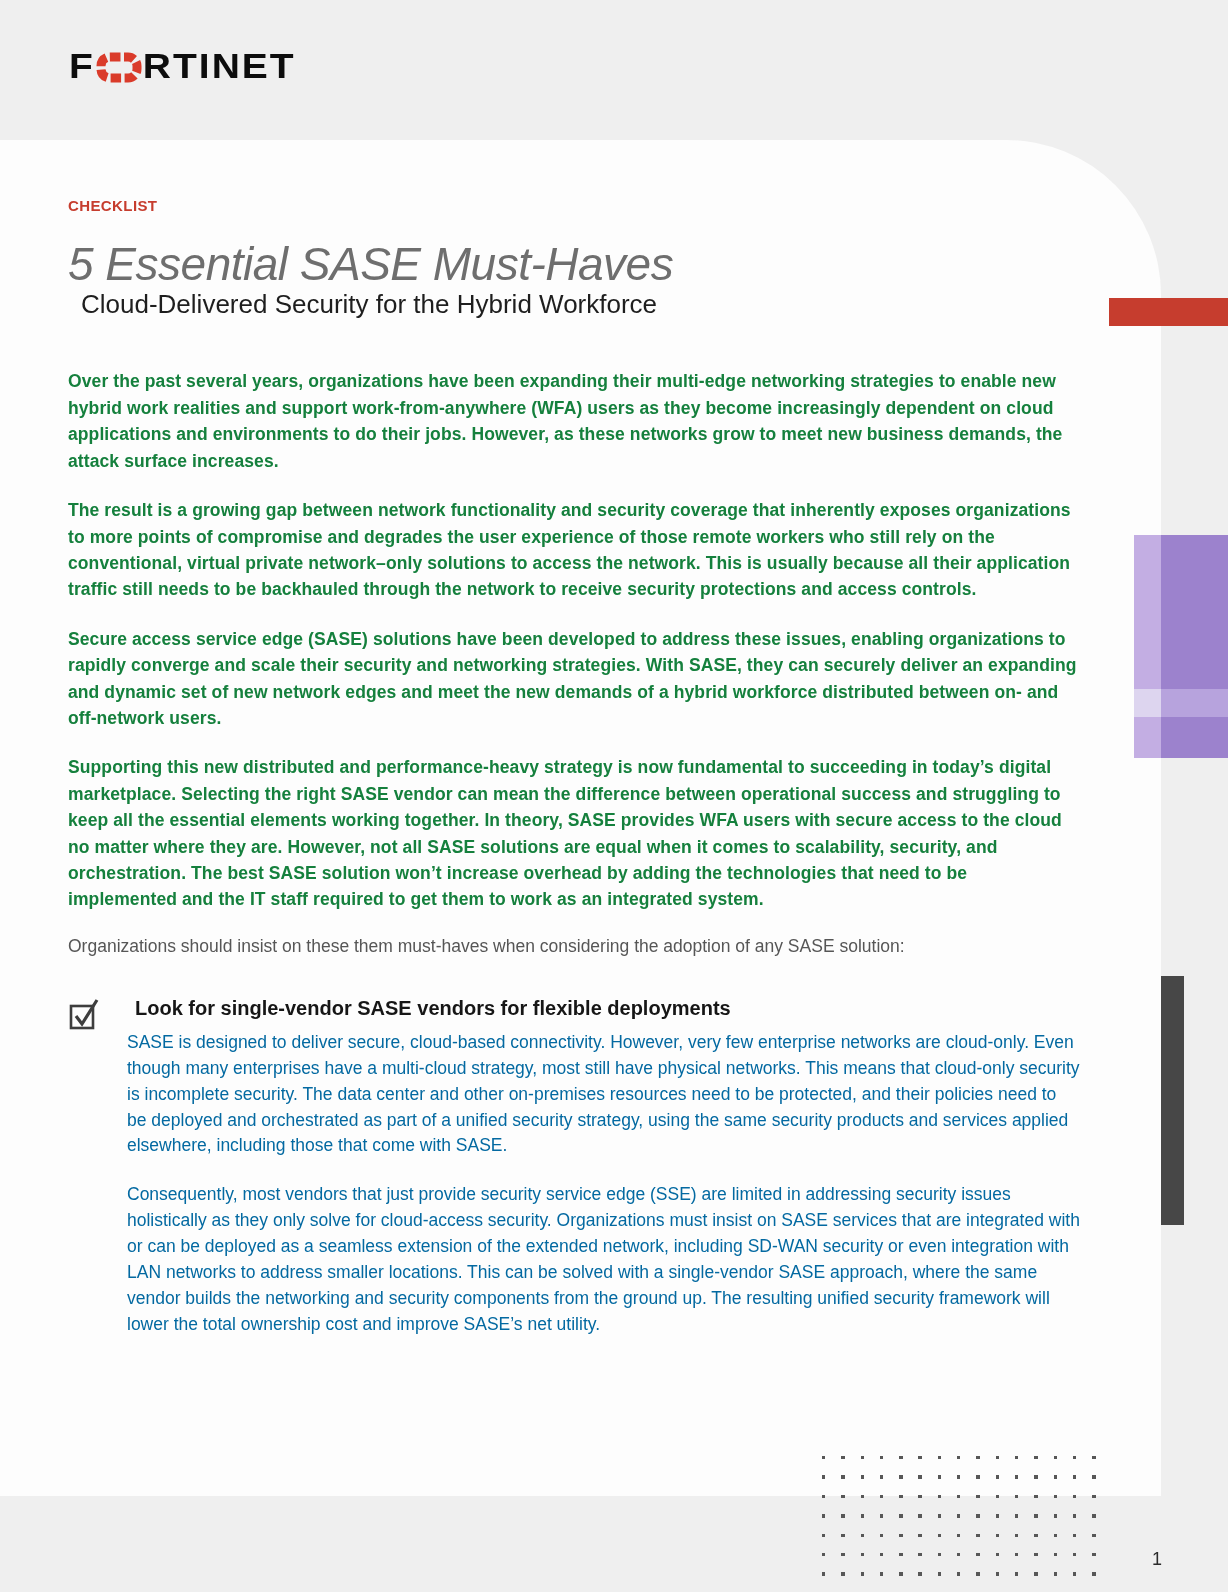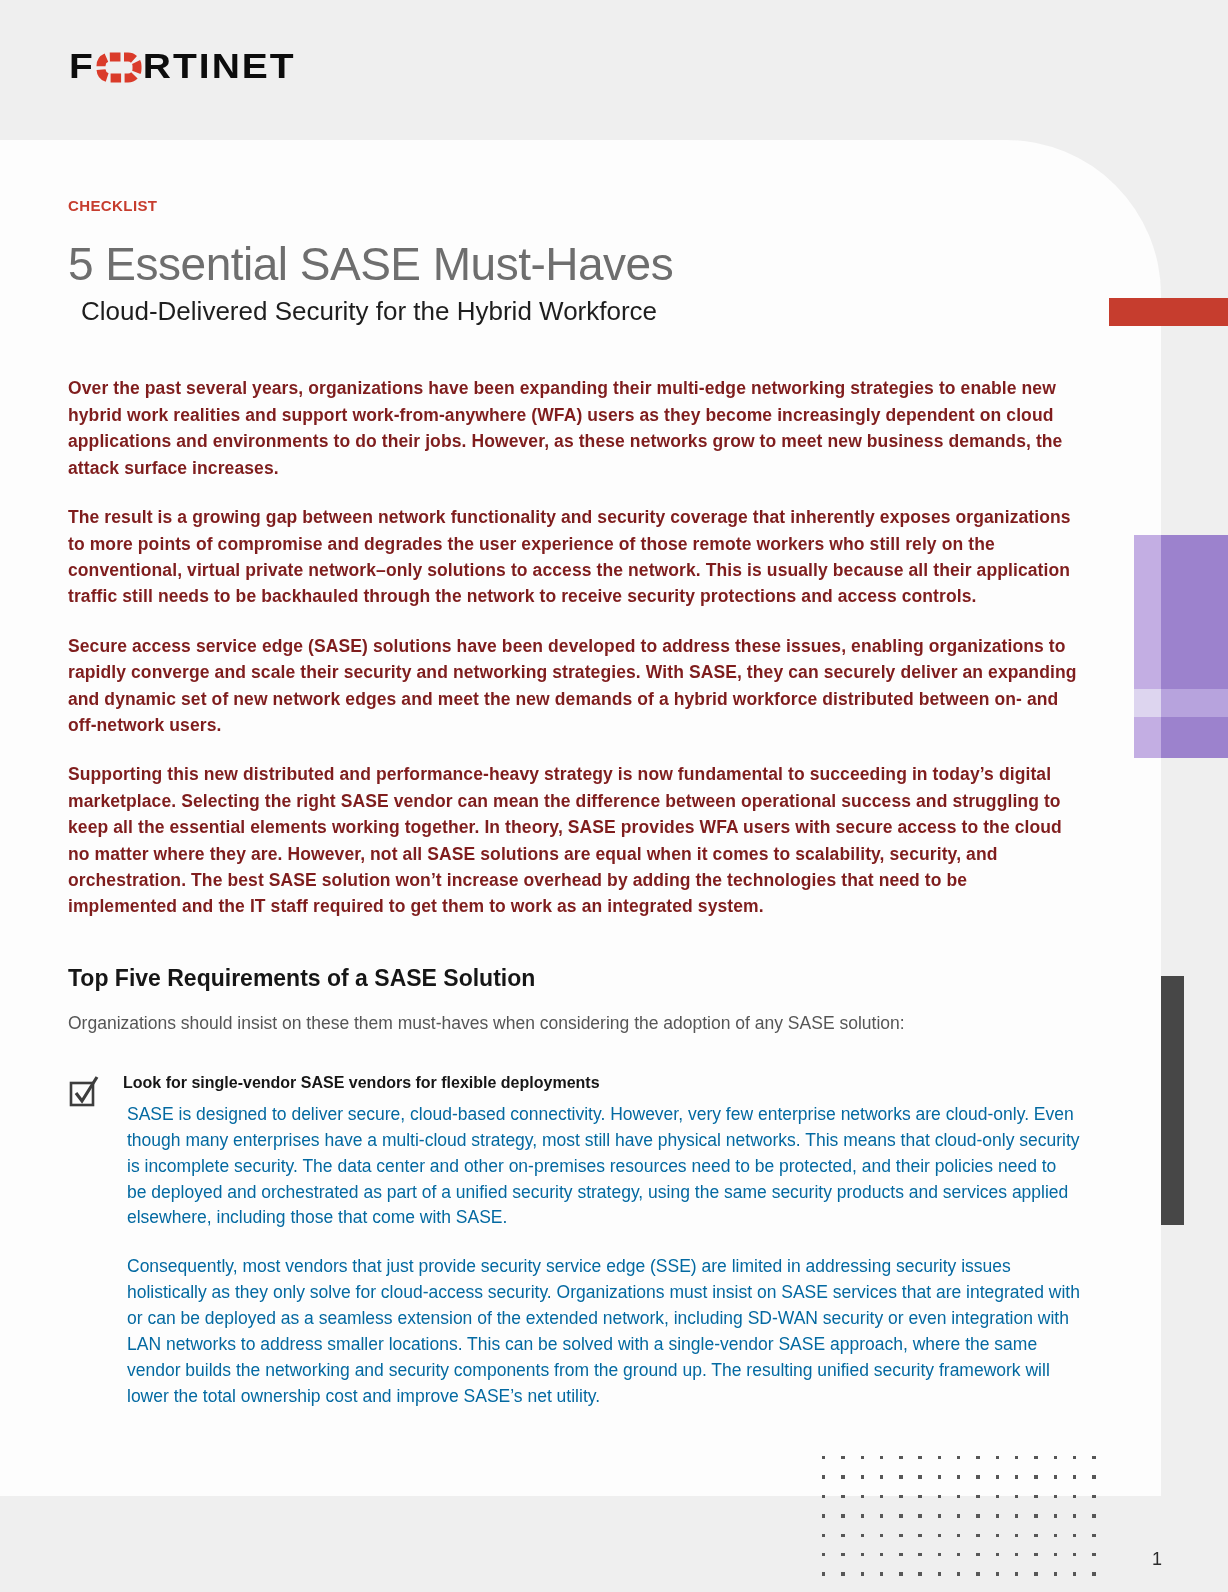--- a/index.html
+++ b/index.html
@@ -65,43 +65,43 @@
   .content{
     position:absolute;left:68px;top:197px;width:1012px;
   }
   .eyebrow{
     color:var(--accent-red);
     font-size:15px;font-weight:700;letter-spacing:.4px;
     margin:0 0 25px 0;
   }
   .title{
     font-size:46px;font-weight:400;color:#6e6e6e;
-    letter-spacing:-.5px;margin:0 0 7px 0;line-height:1.1;
+    letter-spacing:-.5px;margin:0 0 0 0;line-height:1.1;font-style:italic;
   }
   .subtitle{
     font-size:26px;font-weight:500;color:#1e1e1e;
     margin:0 0 49px 13px;line-height:1.15;
   }
   .lead-p{
-    font-size:17.5px;line-height:26.4px;font-weight:600;color:#7f1d1d;
+    font-size:17.5px;line-height:26.4px;font-weight:600;color:#15803d;
     margin:0 0 23px 0;letter-spacing:.1px;
   }
   .h2{
     font-size:23px;font-weight:700;color:#161616;
     margin:45px 0 0 0;
   }
   .lead-line{
     font-size:17.5px;font-weight:400;color:#565656;
     margin:21px 0 0 0;
   }
   .item{display:flex;margin-top:37px;}
   .item-check{width:55px;flex:none;padding-top:0;}
   .item-title{
-    font-size:16px;font-weight:700;color:#161616;
-    margin:3px 0 10px 0;
+    font-size:20px;font-weight:700;color:#161616;
+    margin:3px 0 10px 12px;
   }
   .item-p{
     font-size:17.5px;line-height:25.9px;font-weight:400;color:#0369a1;
     margin:0 0 23px 4px;max-width:955px;
   }
   .page-num{
     position:absolute;left:1146px;top:1549px;width:22px;
     font-size:18px;color:#2b2b2b;text-align:center;
   }
 </style>
@@ -256,21 +256,20 @@
 <div class="content">
   <div class="eyebrow">CHECKLIST</div>
   <h1 class="title">5 Essential SASE Must-Haves</h1>
   <h2 class="subtitle">Cloud-Delivered Security for the Hybrid Workforce</h2>
 
   <p class="lead-p">Over the past several years, organizations have been expanding their multi-edge networking strategies to enable new hybrid work realities and support work-from-anywhere (WFA) users as they become increasingly dependent on cloud applications and environments to do their jobs. However, as these networks grow to meet new business demands, the attack surface increases.</p>
   <p class="lead-p">The result is a growing gap between network functionality and security coverage that inherently exposes organizations to more points of compromise and degrades the user experience of those remote workers who still rely on the conventional, virtual private network–only solutions to access the network. This is usually because all their application traffic still needs to be backhauled through the network to receive security protections and access controls.</p>
   <p class="lead-p">Secure access service edge (SASE) solutions have been developed to address these issues, enabling organizations to rapidly converge and scale their security and networking strategies. With SASE, they can securely deliver an expanding and dynamic set of new network edges and meet the new demands of a hybrid workforce distributed between on- and off-network users.</p>
   <p class="lead-p">Supporting this new distributed and performance-heavy strategy is now fundamental to succeeding in today’s digital marketplace. Selecting the right SASE vendor can mean the difference between operational success and struggling to keep all the essential elements working together. In theory, SASE provides WFA users with secure access to the cloud no matter where they are. However, not all SASE solutions are equal when it comes to scalability, security, and orchestration. The best SASE solution won’t increase overhead by adding the technologies that need to be implemented and the IT staff required to get them to work as an integrated system.</p>
 
-  <h3 class="h2">Top Five Requirements of a SASE Solution</h3>
   <p class="lead-line">Organizations should insist on these them must-haves when considering the adoption of any SASE solution:</p>
 
   <div class="item">
     <div class="item-check">
       <svg width="32" height="36" viewBox="0 0 32 36">
         <rect x="3" y="12" width="22" height="22" fill="none" stroke="#3d3d3d" stroke-width="2.6"></rect>
         <polyline points="8,22 14,30 29,6" fill="none" stroke="#3d3d3d" stroke-width="3.2"></polyline>
       </svg>
     </div>
     <div class="item-body">

